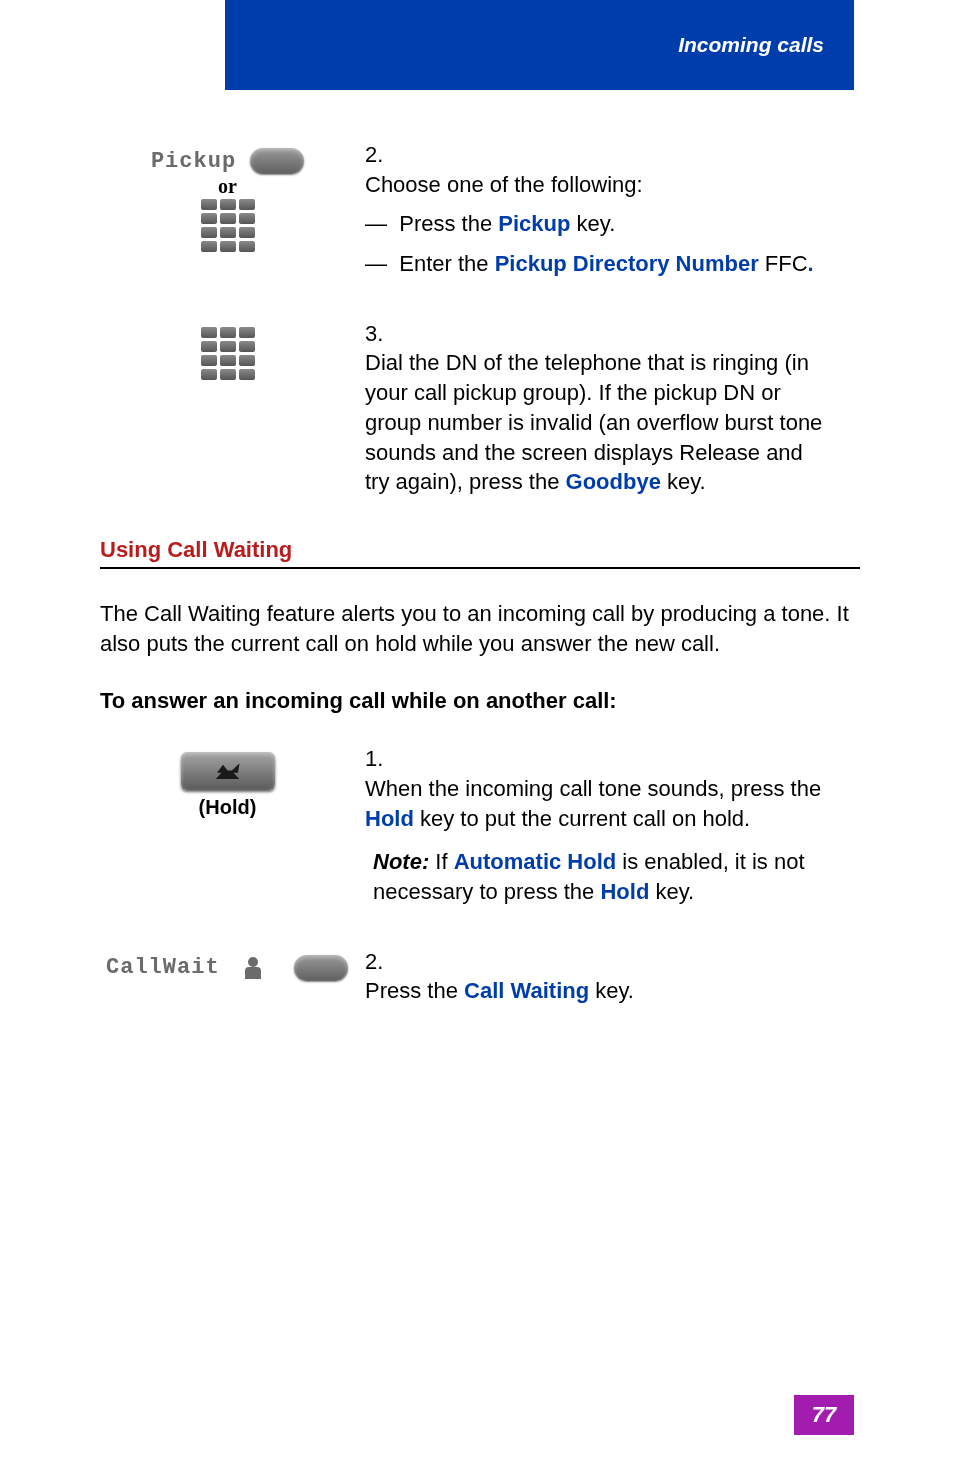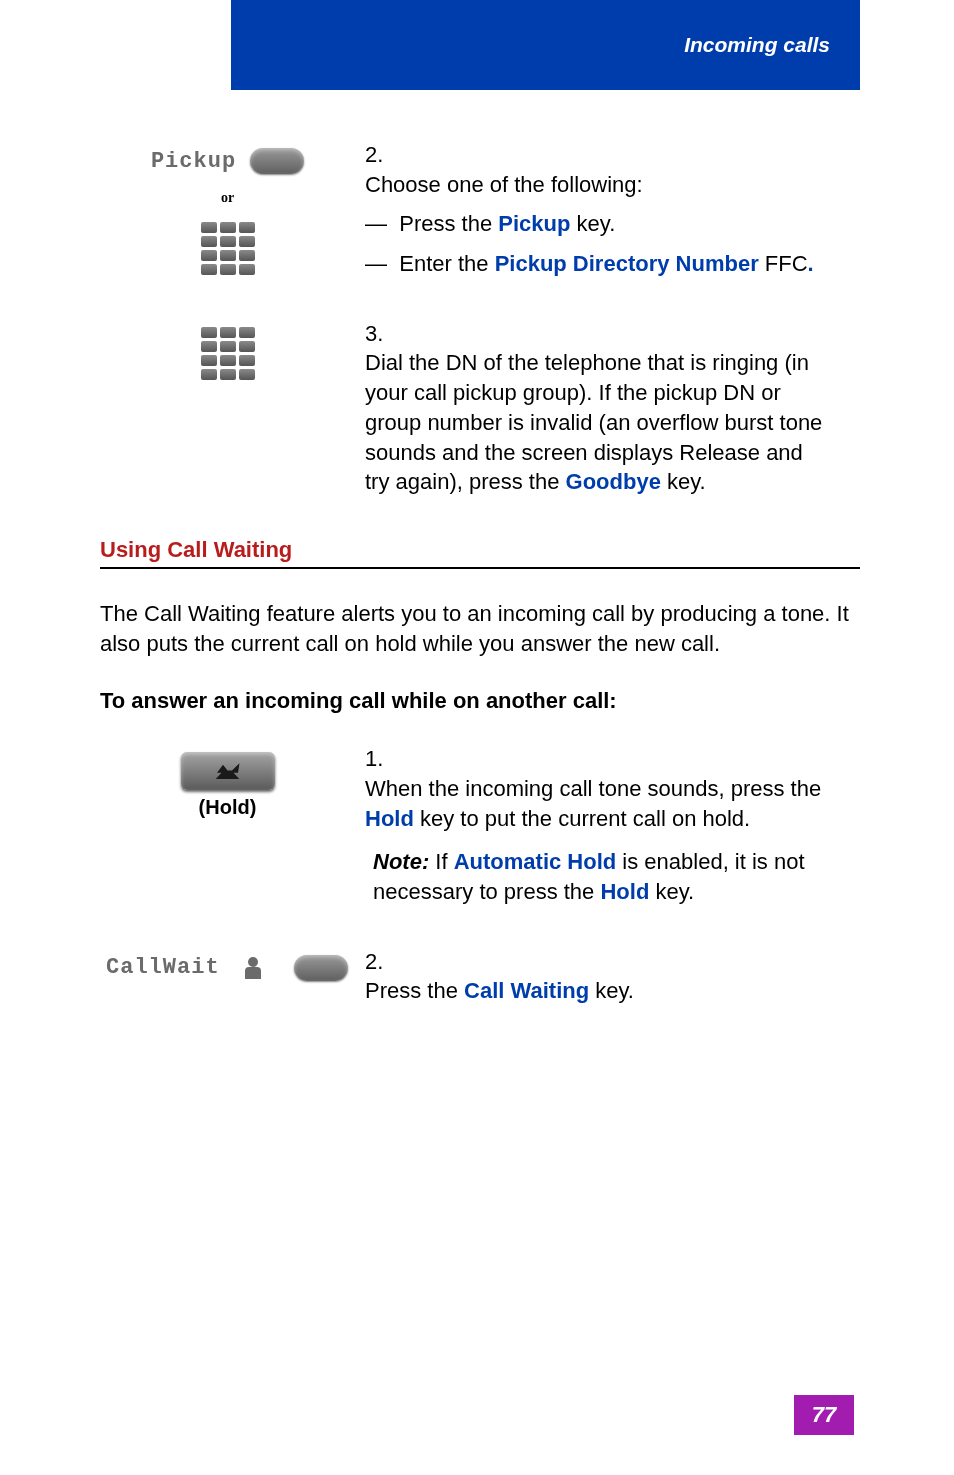--- a/index.html
+++ b/index.html
@@ -10,21 +10,21 @@
     width: 954px;
   }
   .page {
     width: 954px;
     min-height: 1475px;
     position: relative;
     box-sizing: border-box;
   }
   .header-bar {
     position: absolute;
-    left: 231px;
+    left: 225px;
     top: 0;
     width: 629px;
     height: 90px;
     background: #003dac;
     display: flex;
     align-items: center;
     justify-content: flex-end;
     padding-right: 30px;
     box-sizing: border-box;
   }
@@ -137,22 +137,22 @@
   }
   .keypad div {
     background: linear-gradient(#8a8a8a, #555);
     border-radius: 2px;
     width: 16px;
     height: 11px;
   }
   .or-label {
     font-family: "Times New Roman", serif;
     font-weight: bold;
-    font-size: 14px;
-    margin: 16px 0;
+    font-size: 20px;
+    margin: 1px 0;
   }
   .hold-button {
     width: 94px;
     height: 38px;
     border-radius: 6px;
     background: linear-gradient(#a5a5a5, #5a5a5a);
     box-shadow: inset 0 2px 4px rgba(255,255,255,.4), 0 2px 3px rgba(0,0,0,.6);
     position: relative;
     margin: 0 auto 6px auto;
     display: flex;

